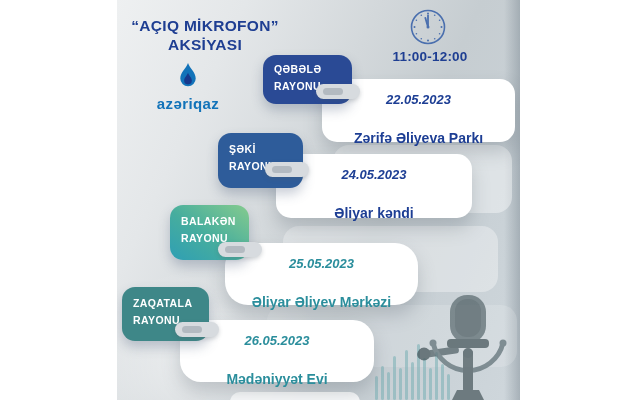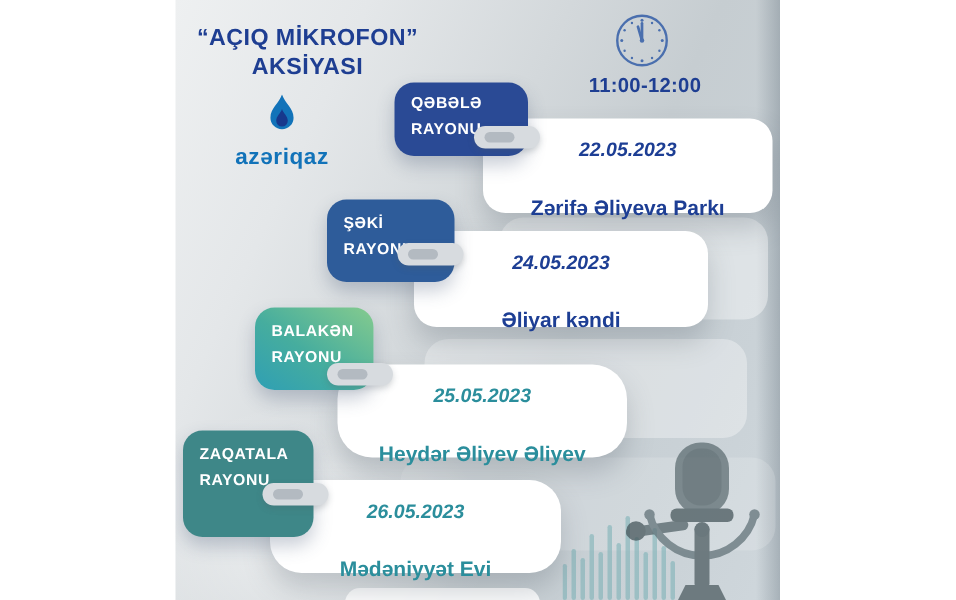--- a/index.html
+++ b/index.html
@@ -26,21 +26,21 @@
   .clock{position:absolute;left:292px;top:8px;width:38px;height:38px;z-index:6;}
   .time{position:absolute;left:257px;top:49px;width:112px;text-align:center;z-index:6;
     color:#1e3e92;font-weight:bold;font-size:13.5px;letter-spacing:.2px;}
   
   .badge{position:absolute;z-index:4;border-radius:13px;color:#ffffff;font-weight:bold;
     font-size:10.5px;letter-spacing:.4px;line-height:1.65;padding:8px 6px 0 11px;box-sizing:border-box;
     box-shadow:0 6px 12px rgba(60,80,110,.28);}
   .b1{left:146px;top:55px;width:89px;height:49px;background:#2a4a95;padding-top:6px;}
   .b2{left:101px;top:133px;width:85px;height:55px;background:#2e5c9a;}
   .b3{left:53px;top:205px;width:79px;height:55px;background:linear-gradient(215deg,#85cb8e 0%,#46ad9e 55%,#2f9fb4 100%);}
-  .b4{left:5px;top:287px;width:87px;height:71px;background:#3e8788;}
+  .b4{left:5px;top:287px;width:87px;height:54px;background:#3e8788;}
   
   .valve{position:absolute;z-index:5;width:44px;height:15px;background:#d7dbdf;border-radius:8px;
     box-shadow:0 2px 4px rgba(80,90,100,.25);}
   .valve .pill{position:absolute;left:7px;top:4px;width:20px;height:7px;background:#b3bac1;border-radius:4px;}
   .v1{left:199px;top:84px;}
   .v2{left:148px;top:162px;}
   .v3{left:101px;top:242px;}
   .v4{left:58px;top:322px;}
   
   .card{position:absolute;z-index:3;background:#ffffff;border-radius:15px;text-align:center;
@@ -131,21 +131,21 @@
 
     <div class="badge b3">
       <div>BALAKƏN</div>
       <div>RAYONU</div>
     </div>
     <div class="valve v3">
         <div class="pill"></div>
       </div>
     <div class="card c3 teal">
       <div class="date">25.05.2023</div>
-      <div class="venue">Heydər Əliyev Əliyev</div>
+      <div class="venue">Əliyar Əliyev Mərkəzi</div>
     </div>
 
     <div class="badge b4">
       <div>ZAQATALA</div>
       <div>RAYONU</div>
     </div>
     <div class="valve v4">
         <div class="pill"></div>
       </div>
     <div class="card c4 teal">

